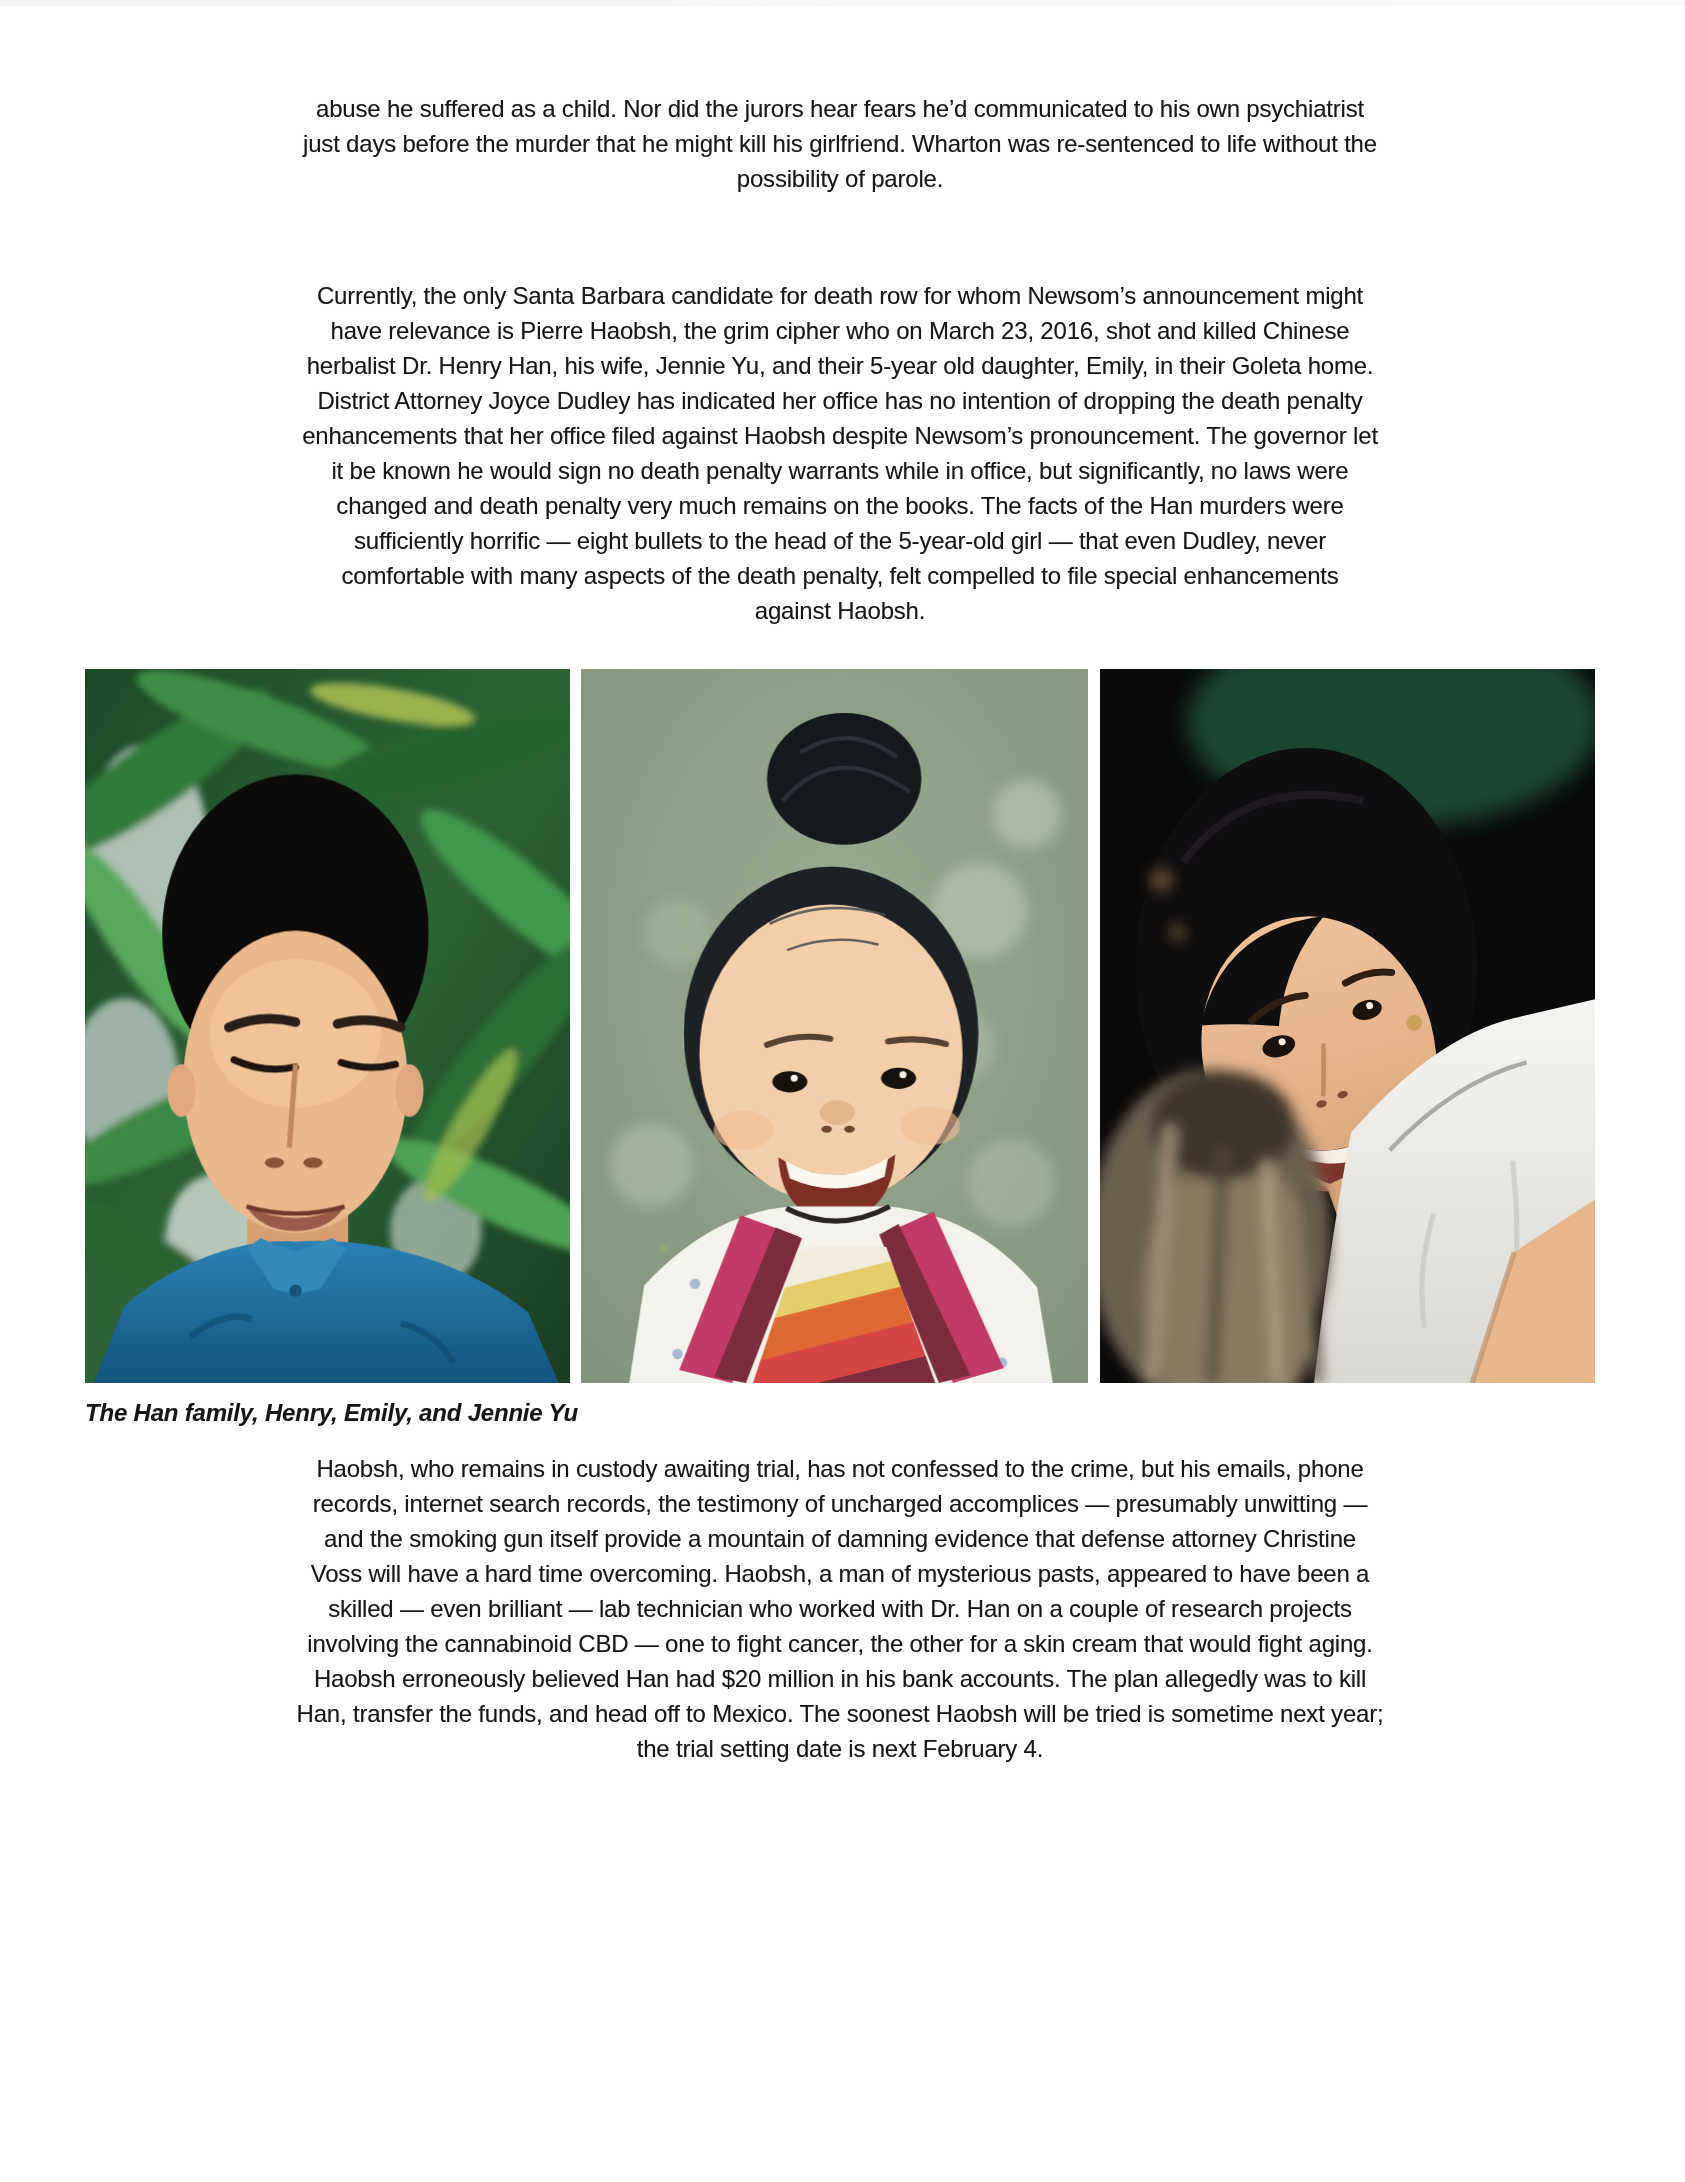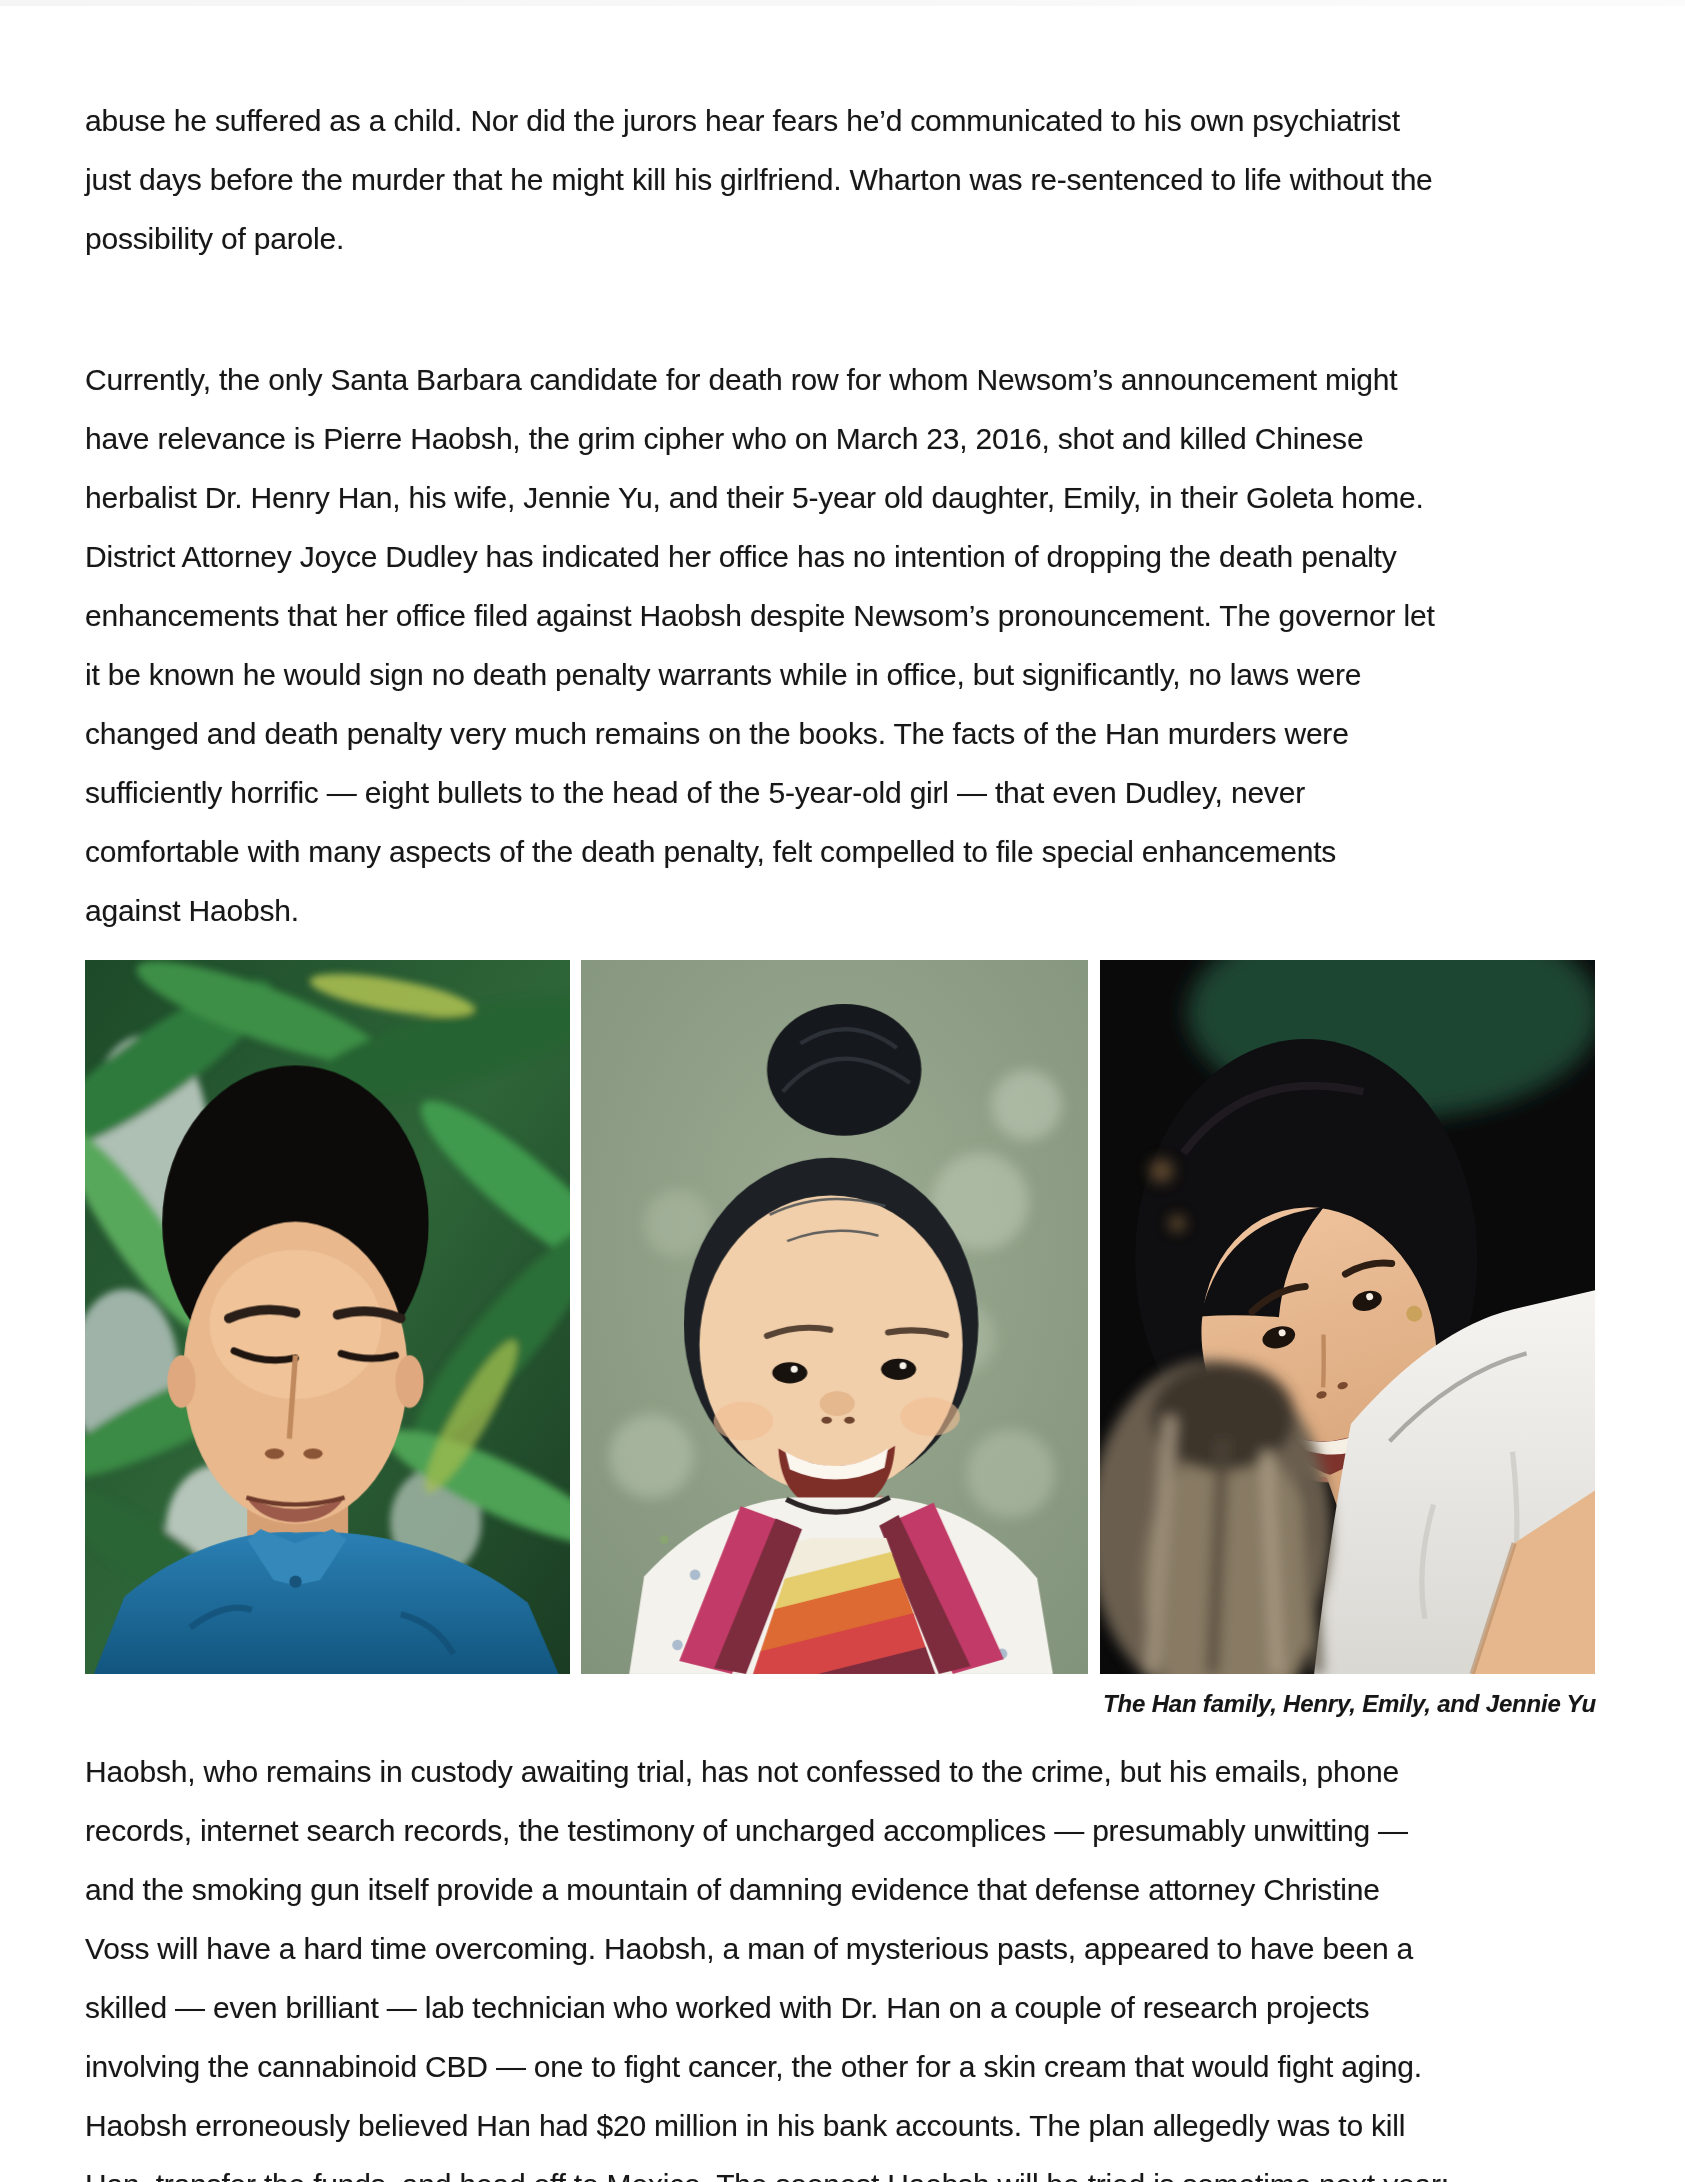--- a/index.html
+++ b/index.html
@@ -14,34 +14,34 @@
   .scan-strip {
     position: absolute;
     top: 0; left: 0;
     width: 100%; height: 6.1px;
     background: linear-gradient(to right, #f5f5f5 0%, #f8f8f8 60%, #fbfbfb 100%);
   }
   .page {
     padding: 0 90px 0 85px;
   }
   .par {
-    font-size: 30px;
-    line-height: 59px;
+    font-size: 24px;
+    line-height: 35px;
     letter-spacing: -0.2px;
     color: #171717;
     white-space: pre-line;
     text-shadow: 0 0 0.9px rgba(0,0,0,0.30);
+    text-align: center;
   }
   .par-1 { margin-top: 91px; }
   .par-2 { margin-top: 82px; }
   .par-3 { margin-top: 21px; }
   figure.photo {
-    margin-top: 20px;
+    margin-top: 41px;
     width: 1511px;
-    text-align: right;
   }
   .photo-row {
     display: flex;
     gap: 11.4px;
     height: 714px;
   }
   .photo-row svg { display: block; height: 714px; }
   figcaption {
     margin-top: 12.3px;
     font-size: 24px;

